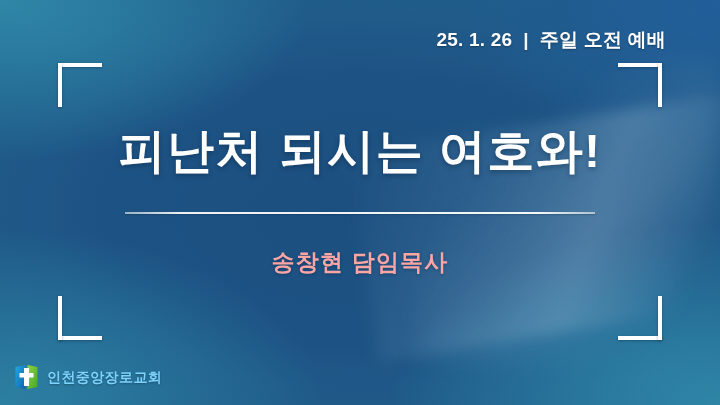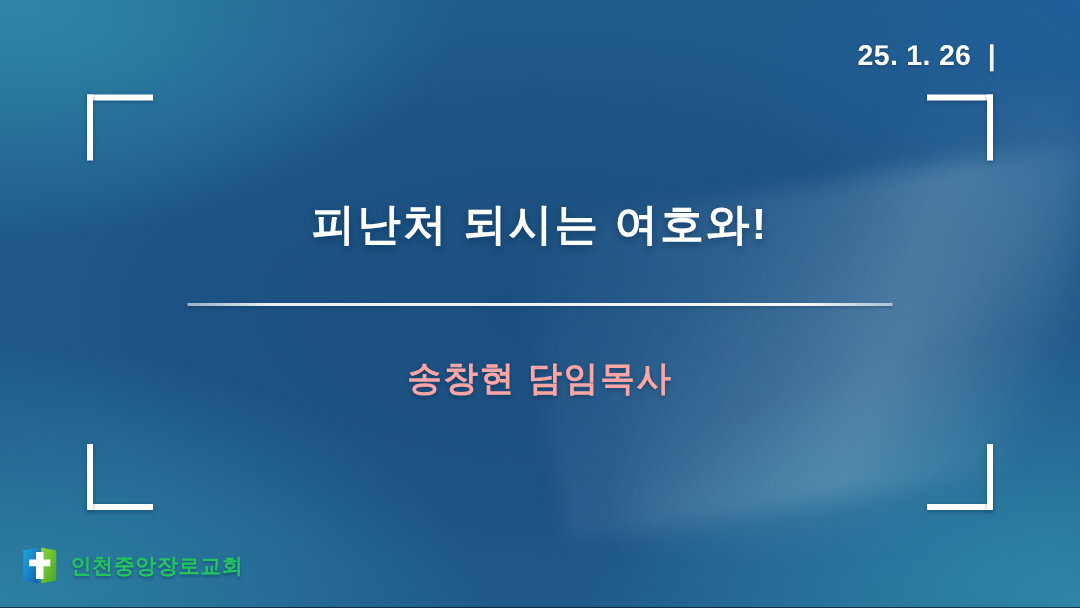--- a/index.html
+++ b/index.html
@@ -139,21 +139,21 @@
     top: 63px;
     width: 604px;
     height: 277px;
     display: flex;
     flex-direction: column;
     align-items: center;
     justify-content: center;
   }
   .title {
     color: #ffffff;
-    font-size: 29px;
+    font-size: 47px;
     font-weight: 700;
     letter-spacing: 1.5px;
     text-align: center;
     line-height: 1.1;
     margin: 0;
     text-shadow: 0 2px 5px rgba(6,26,50,0.38);
     white-space: nowrap;
   }
   .divider {
     width: 470px;
@@ -180,21 +180,21 @@
     display: flex;
     align-items: center;
     gap: 8px;
   }
   .logo-mark {
     width: 25px;
     height: 27px;
     display: block;
   }
   .logo-text {
-    color: #22c55e;
+    color: #7dd3fc;
     font-size: 14px;
     font-weight: 700;
     letter-spacing: 0.4px;
     text-shadow: 0 1px 2px rgba(6,26,50,0.35);
     white-space: nowrap;
   }
 </style>
 </head>
 <body>
 
@@ -205,20 +205,21 @@
   <div class="bg-corner-tr"></div>
   <div class="bg-corner-br"></div>
   <div class="bg-corner-bl"></div>
   <div class="bg-streak2"></div>
   <div class="bg-streak"></div>
   <div class="bg-vignette"></div>
 
   <div class="header">
     <span>25. 1. 26</span>
     <span class="sep">|</span>
+    <span>주일 오전 예배</span>
   </div>
 
   <div class="bracket tl"></div>
   <div class="bracket tr"></div>
   <div class="bracket bl"></div>
   <div class="bracket br"></div>
 
   <div class="content">
     <h1 class="title">피난처 되시는 여호와!</h1>
     <div class="divider"></div>

